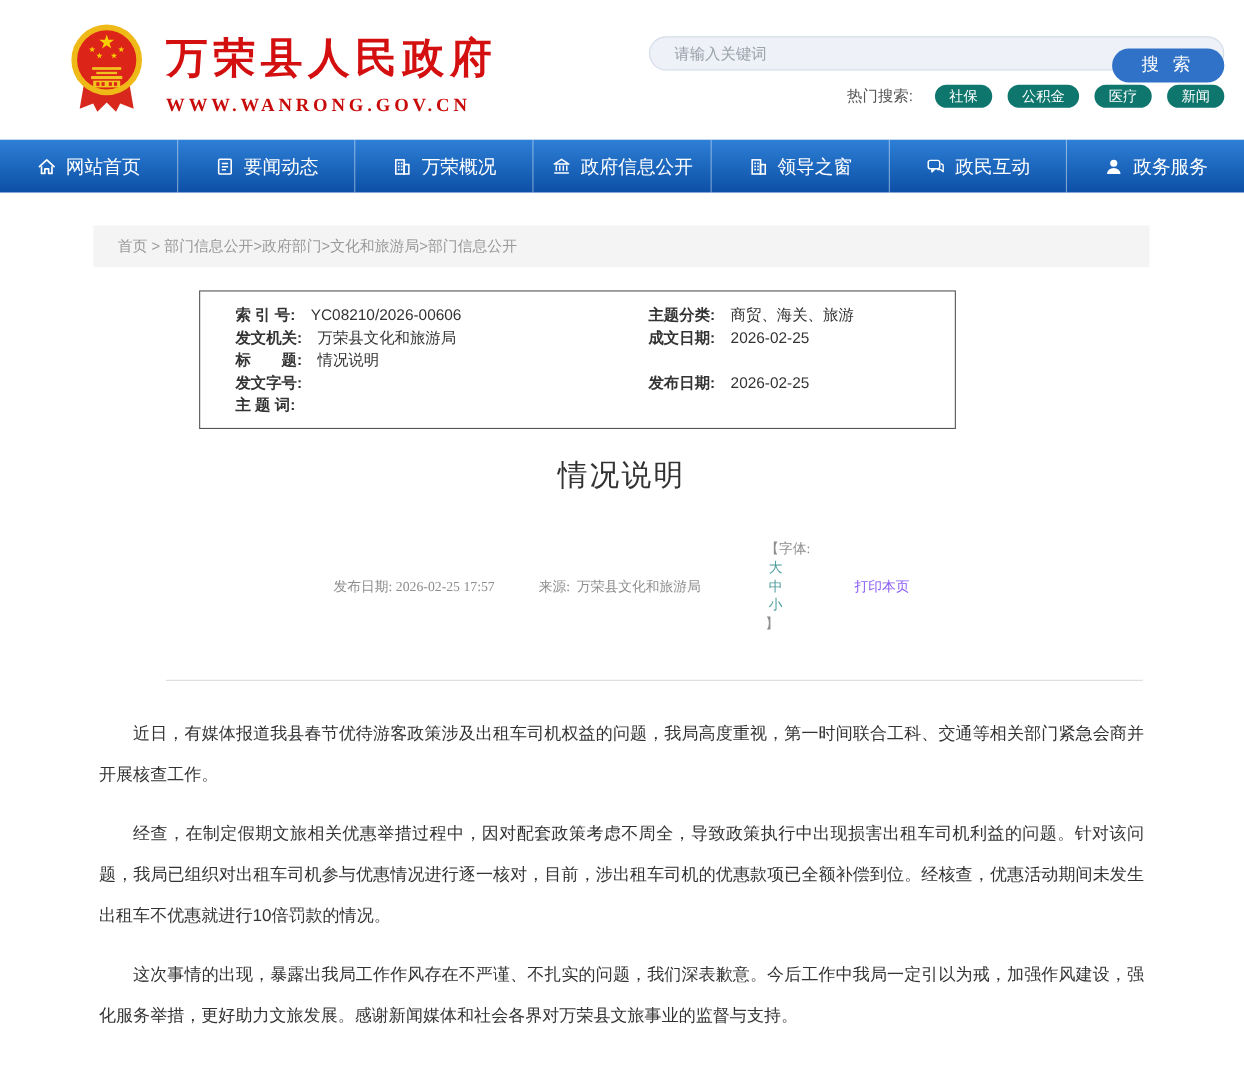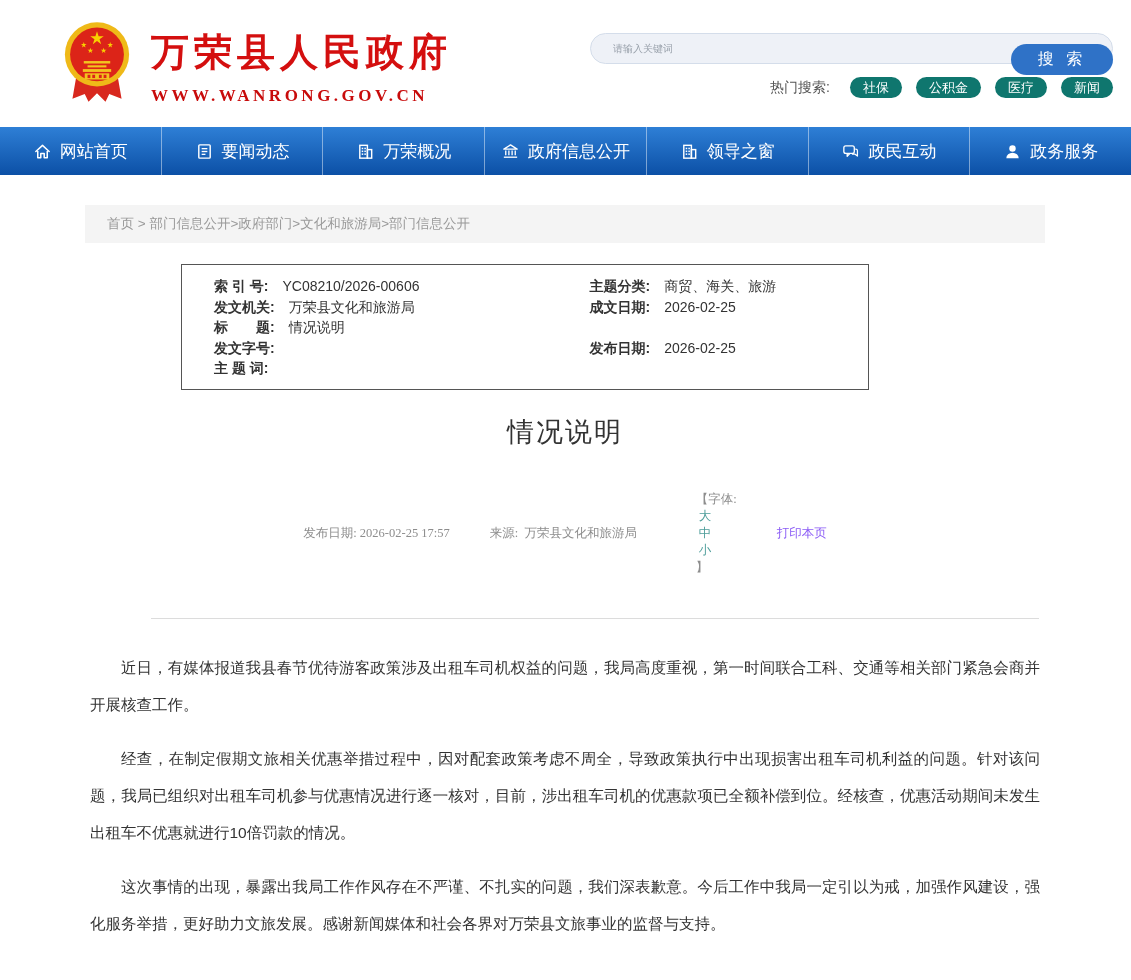--- a/index.html
+++ b/index.html
@@ -18,21 +18,21 @@
     font-family:"Liberation Sans","DejaVu Sans",sans-serif;
   }
   .site-url {
     margin-top:8px; font-size:17px; font-weight:bold; color:#c80b0b;
     letter-spacing:3.5px; font-family:"Liberation Serif","DejaVu Serif",serif;
   }
   .header-right { margin-left:auto; width:523px; padding-top:15px; }
   .search-wrap { position:relative; height:31px; }
   .search-input {
     width:100%; height:31px; border-radius:16px; border:1px solid #d4ddea;
-    background:#eef1f7; padding:0 115px 0 22px; font-size:10px; color:#555; outline:none;
+    background:#eef1f7; padding:0 115px 0 22px; font-size:14px; color:#555; outline:none;
   }
   .search-input::placeholder { color:#9aa2ac; }
   .search-btn {
     position:absolute; right:0; top:11px; width:102px; height:31px; border:none;
     border-radius:16px; background:#2f72c7; color:#fff; font-size:16px;
     letter-spacing:4px; cursor:pointer; font-family:inherit;
   }
   .hot-row { margin-top:13px; display:flex; justify-content:flex-end; align-items:center; }
   .hot-label { font-size:14px; color:#555; margin-right:6px; }
   .hot-tag {

